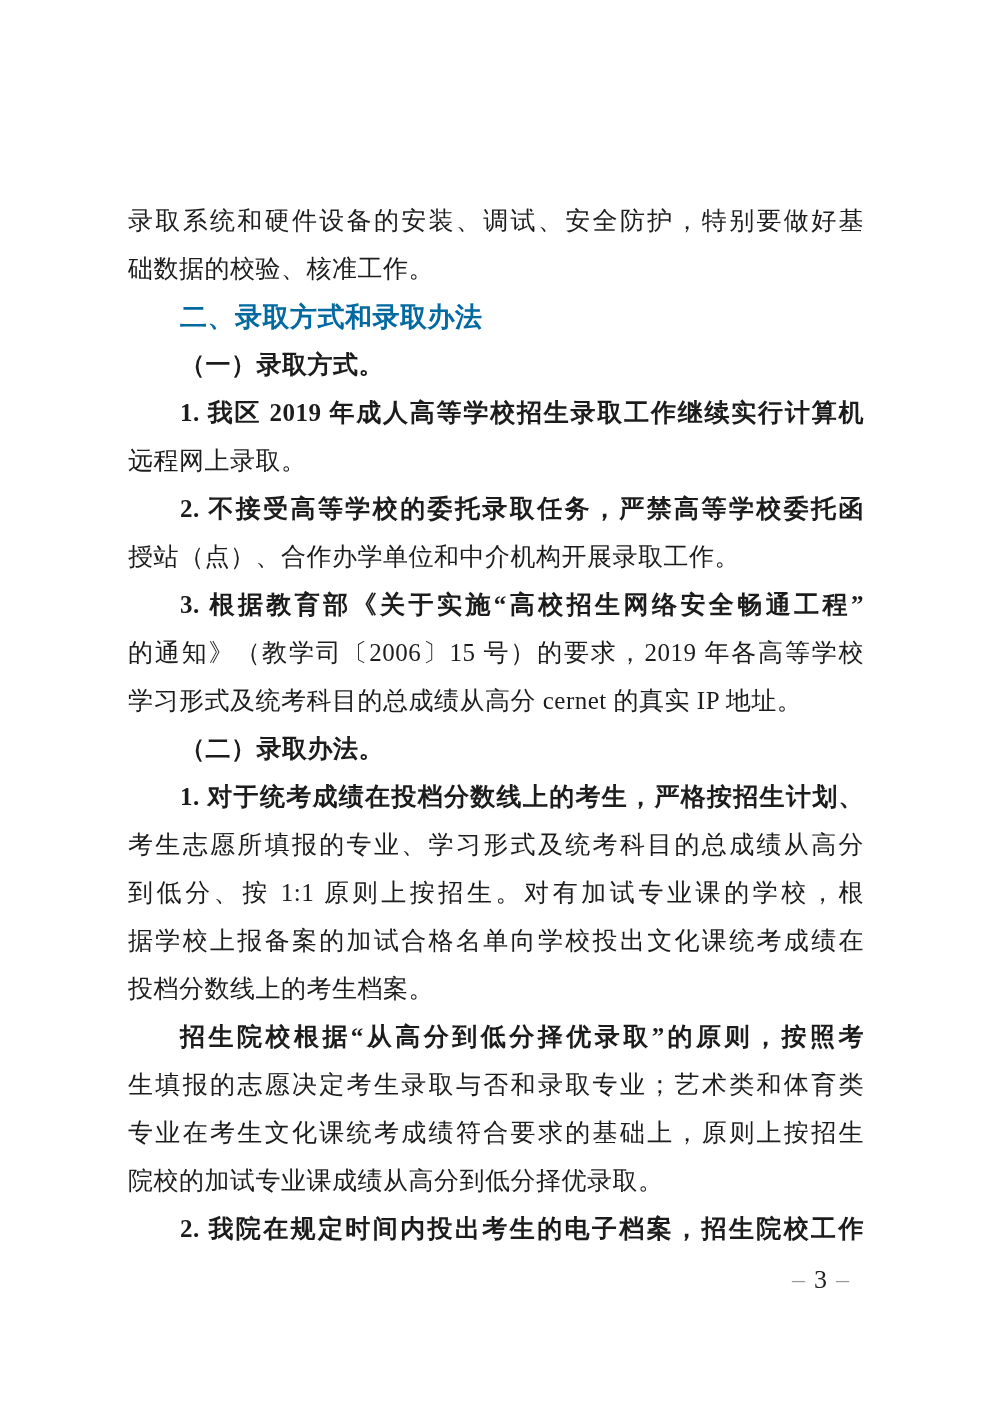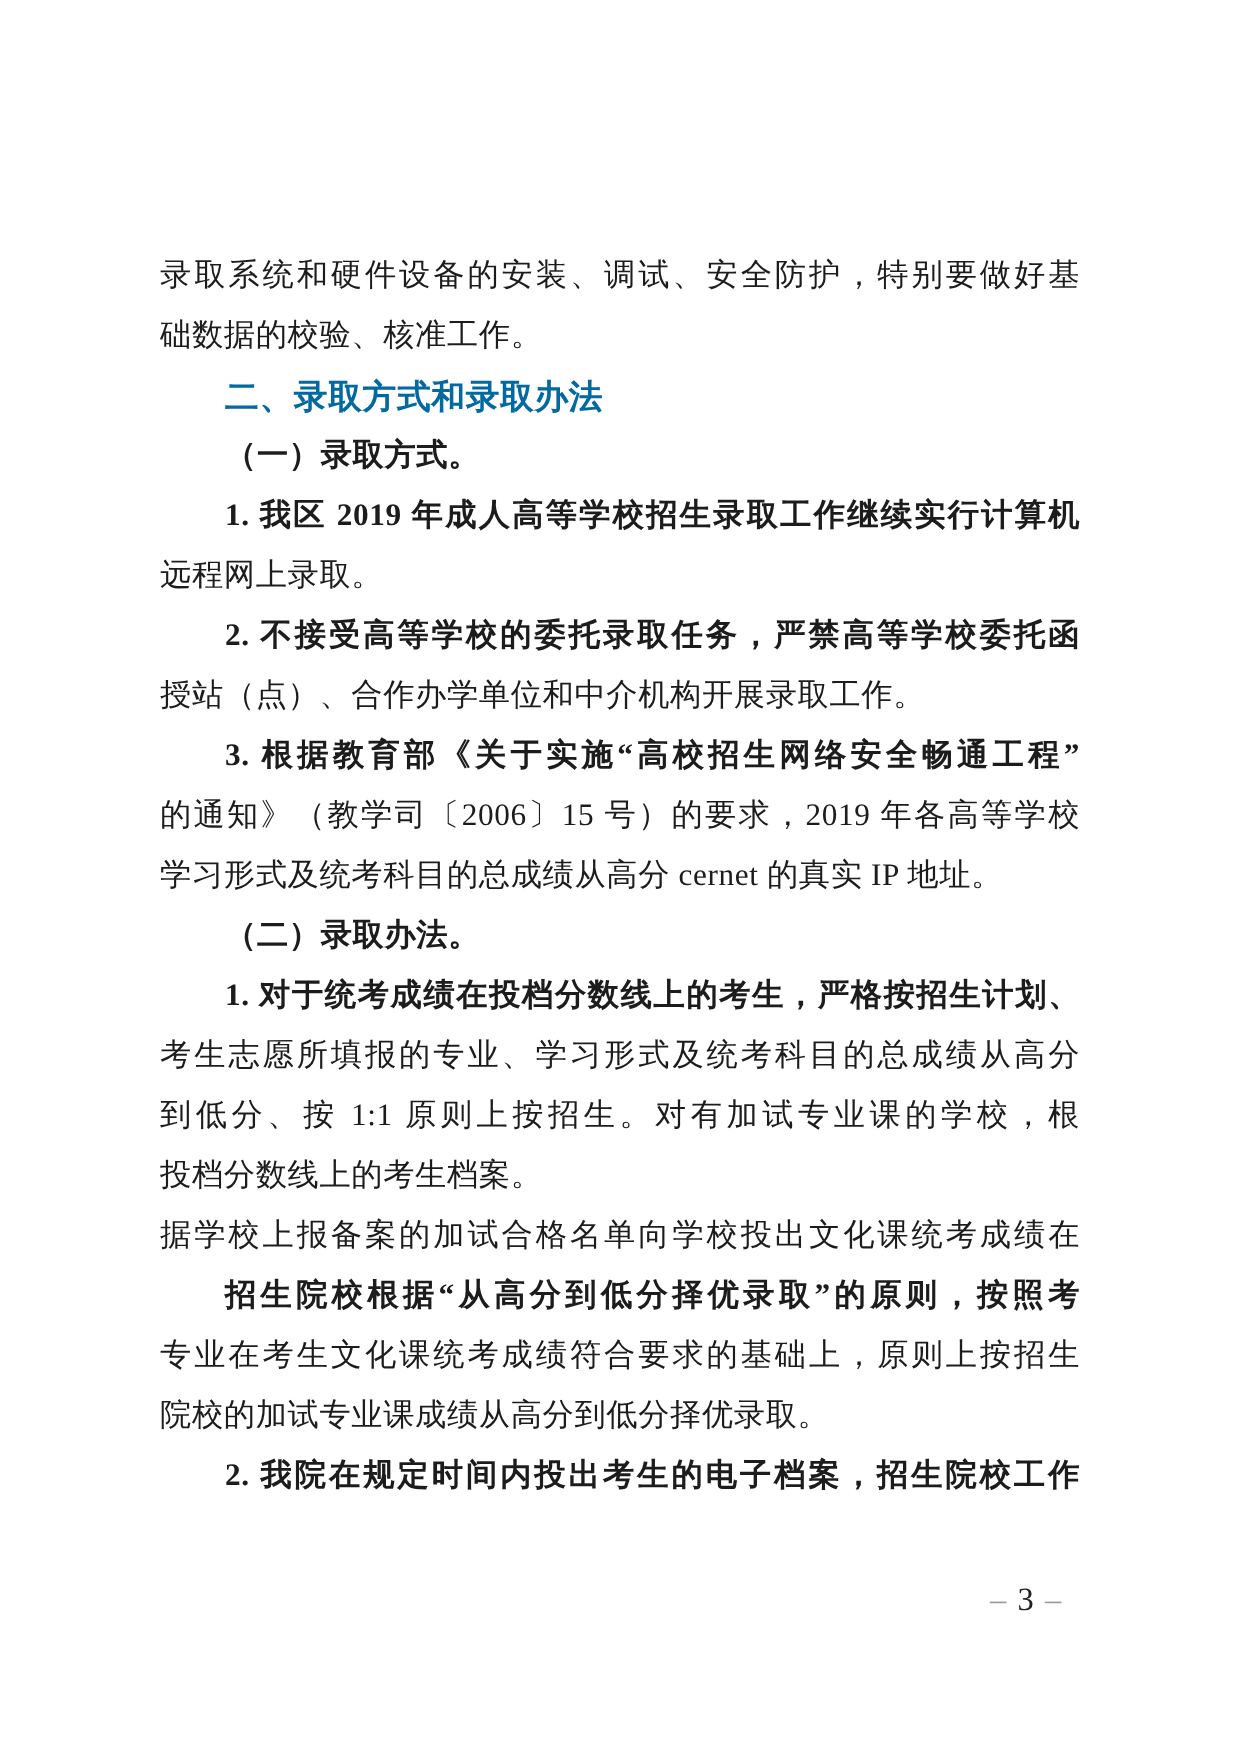--- a/index.html
+++ b/index.html
@@ -80,23 +80,24 @@
       <div class="line endline">远程网上录取。</div>
       <div class="line indent">2. 不接受高等学校的委托录取任务，严禁高等学校委托函</div>
       <div class="line endline">授站（点）、合作办学单位和中介机构开展录取工作。</div>
       <div class="line indent">3. 根据教育部《关于实施“高校招生网络安全畅通工程”</div>
       <div class="line">的通知》（教学司〔2006〕15 号）的要求，2019 年各高等学校</div>
       <div class="line endline">学习形式及统考科目的总成绩从高分 cernet 的真实 IP 地址。</div>
       <div class="line indent endline">（二）录取办法。</div>
       <div class="line indent">1. 对于统考成绩在投档分数线上的考生，严格按招生计划、</div>
       <div class="line">考生志愿所填报的专业、学习形式及统考科目的总成绩从高分</div>
       <div class="line">到低分、按 1:1 原则上按招生。对有加试专业课的学校，根</div>
+      <div class="line">据学校上报备案的加试合格名单向学校投出文化课统考成绩在</div>
       <div class="line endline">投档分数线上的考生档案。</div>
-      <div class="line">据学校上报备案的加试合格名单向学校投出文化课统考成绩在</div>
       <div class="line indent">招生院校根据“从高分到低分择优录取”的原则，按照考</div>
+      <div class="line">生填报的志愿决定考生录取与否和录取专业；艺术类和体育类</div>
       <div class="line">专业在考生文化课统考成绩符合要求的基础上，原则上按招生</div>
       <div class="line endline">院校的加试专业课成绩从高分到低分择优录取。</div>
       <div class="line indent">2. 我院在规定时间内投出考生的电子档案，招生院校工作</div>
     </div>
   <div class="footer">
     <span class="dash">–</span>
     <span class="num">3</span>
     <span class="dash">–</span>
   </div>
 </div>

